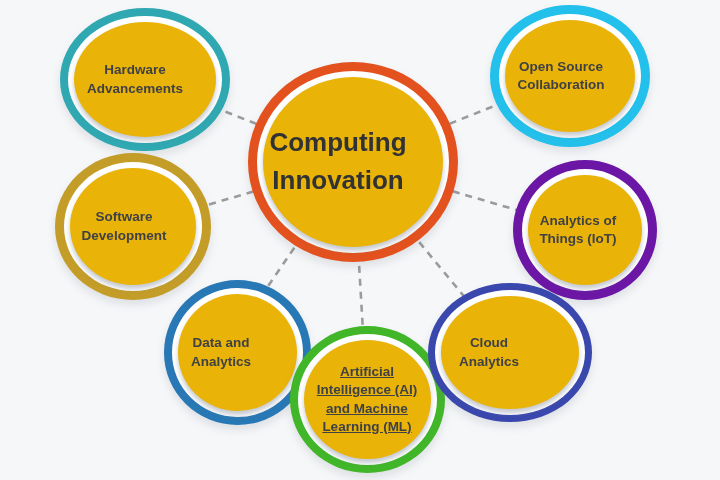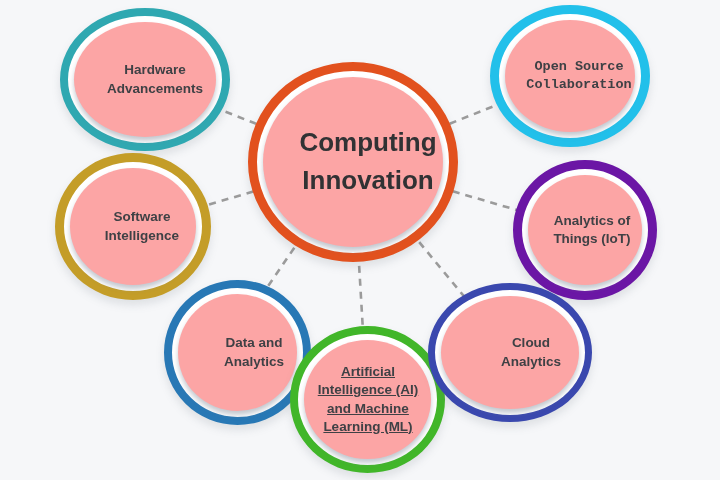--- a/index.html
+++ b/index.html
@@ -29,25 +29,25 @@
     border-radius: 50%;
     background: #ffffff;
     border-style: solid;
     box-shadow: 0 5px 9px rgba(110, 120, 135, 0.18);
     z-index: 1;
   }
   .disc {
     position: absolute;
     inset: 6px;
     border-radius: 50%;
-    background: #fca5a5;
+    background: #eab308;
     box-shadow: 0 4px 5px rgba(125, 135, 150, 0.45);
     display: flex;
     align-items: center;
-    justify-content: flex-end;
+    justify-content: flex-start;
     text-align: center;
   }
   .node-label {
     display: block;
     color: #3f4145;
     font-size: 13.5px;
     font-weight: 600;
     line-height: 1.35;
   }
   .center-node .node-label {
@@ -59,21 +59,21 @@
   
   .n-center   { left: 248px; top:  62px; width: 192px; height: 182px; border-width: 9px; }
   .n-hardware { left:  60px; top:   8px; width: 154px; height: 127px; border-width: 8px; }
   .n-open     { left: 490px; top:   5px; width: 142px; height: 124px; border-width: 9px; }
   .n-software { left:  55px; top: 153px; width: 138px; height: 129px; border-width: 9px; }
   .n-iot      { left: 513px; top: 160px; width: 126px; height: 122px; border-width: 9px; }
   .n-data     { left: 164px; top: 280px; width: 131px; height: 129px; border-width: 8px; }
   .n-aiml     { left: 290px; top: 326px; width: 139px; height: 131px; border-width: 8px; }
   .n-cloud    { left: 428px; top: 283px; width: 150px; height: 125px; border-width: 7px; }
   .w-hardware .node-label { max-width: 122px; }
-  .w-open     .node-label { max-width: 112px; font-family: Liberation Mono, monospace; }
+  .w-open     .node-label { max-width: 112px; }
   .w-software .node-label { max-width: 108px; }
   .w-iot      .node-label { max-width: 100px; }
   .w-data     .node-label { max-width: 86px; }
   .w-aiml     .node-label { max-width: 126px; text-decoration: underline; }
   .w-cloud    .node-label { max-width: 96px; }
   .w-center   .node-label { max-width: 150px; }
 </style>
 </head>
 <body>
 
@@ -102,21 +102,21 @@
   </div>
 
   <div class="node n-open w-open" style="border-color: rgb(34, 192, 234);">
     <div class="disc">
       <span class="node-label">Open Source Collaboration</span>
     </div>
   </div>
 
   <div class="node n-software w-software" style="border-color: rgb(196, 157, 40);">
     <div class="disc">
-      <span class="node-label">Software Intelligence</span>
+      <span class="node-label">Software Development</span>
     </div>
   </div>
 
   <div class="node n-iot w-iot" style="border-color: rgb(107, 22, 165);">
     <div class="disc">
       <span class="node-label">Analytics of Things (IoT)</span>
     </div>
   </div>
 
   <div class="node n-data w-data" style="border-color: rgb(40, 120, 181);">

